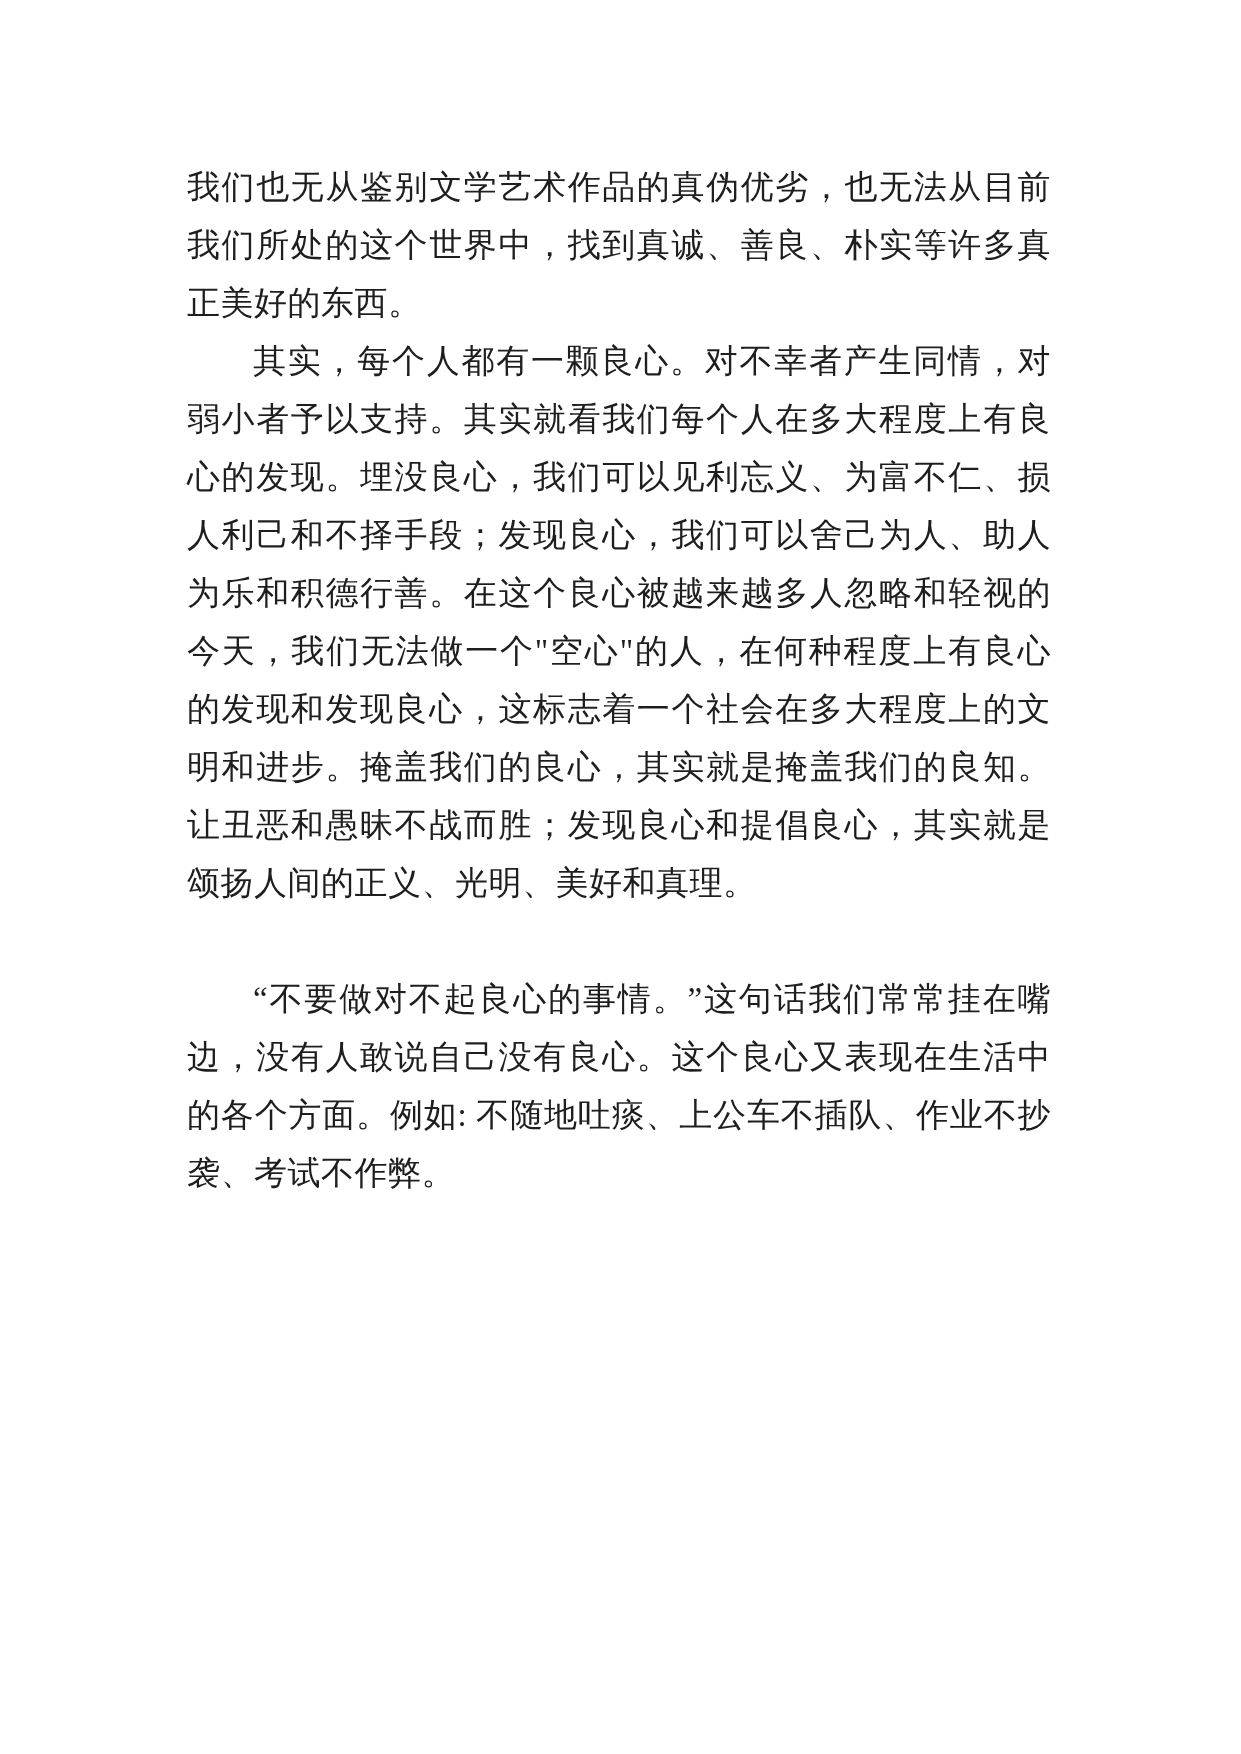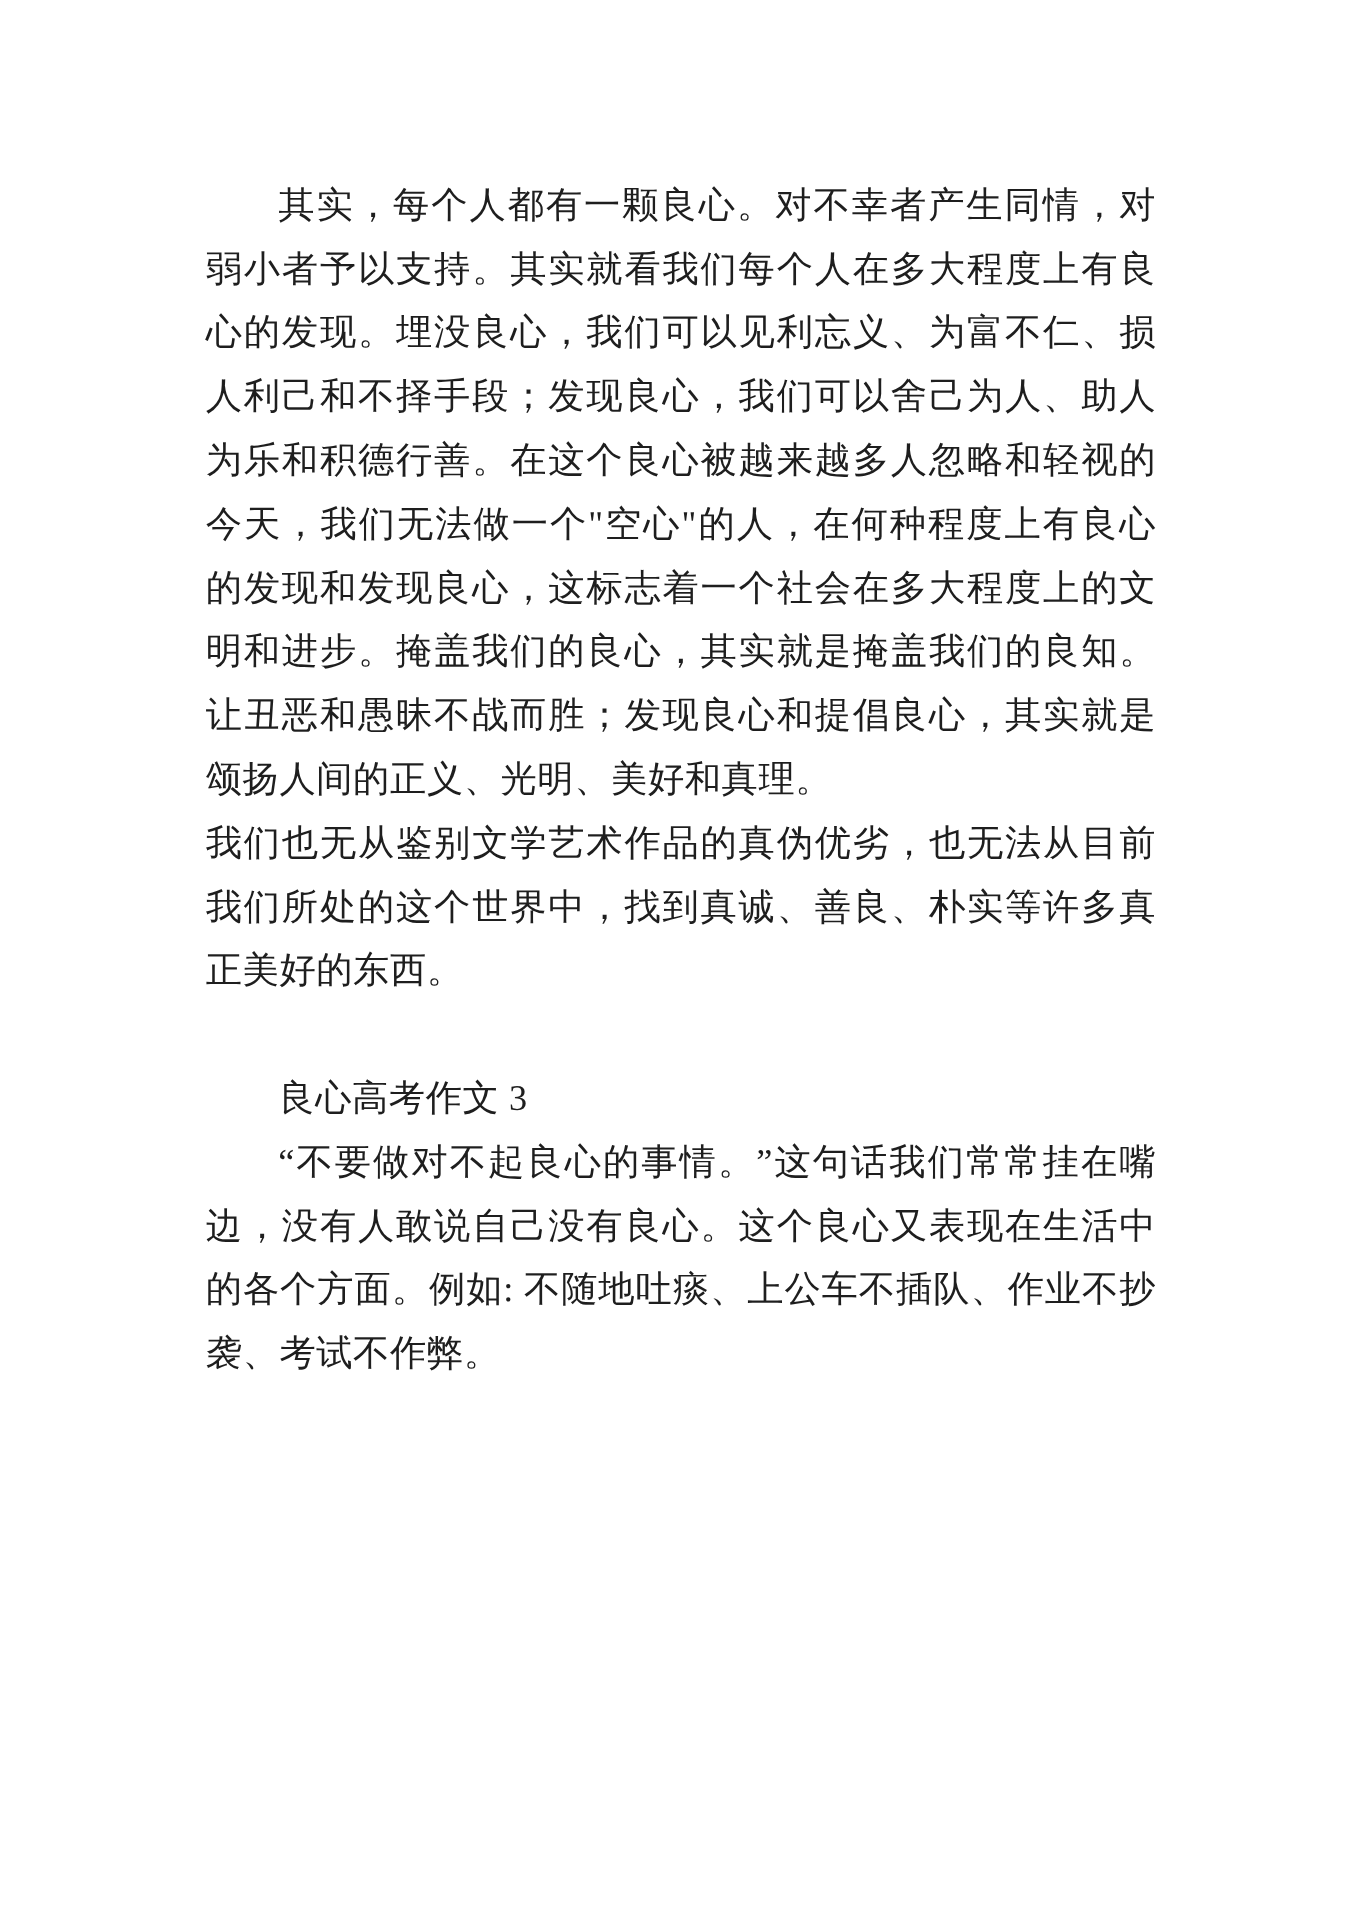--- a/index.html
+++ b/index.html
@@ -25,18 +25,17 @@
     letter-spacing: 0.5px;
   }
   .para { margin: 0; }
   .indent { text-indent: 2em; }
   .blank-line { height: 58px; }
 </style>
 </head>
 <body>
 
 <div class="page">
+  <p class="para">我们也无从鉴别文学艺术作品的真伪优劣，也无法从目前我们所处的这个世界中，找到真诚、善良、朴实等许多真正美好的东西。</p>
   <p class="para indent">其实，每个人都有一颗良心。对不幸者产生同情，对弱小者予以支持。其实就看我们每个人在多大程度上有良心的发现。埋没良心，我们可以见利忘义、为富不仁、损人利己和不择手段；发现良心，我们可以舍己为人、助人为乐和积德行善。在这个良心被越来越多人忽略和轻视的今天，我们无法做一个"空心"的人，在何种程度上有良心的发现和发现良心，这标志着一个社会在多大程度上的文明和进步。掩盖我们的良心，其实就是掩盖我们的良知。让丑恶和愚昧不战而胜；发现良心和提倡良心，其实就是颂扬人间的正义、光明、美好和真理。</p>
-  <p class="para">我们也无从鉴别文学艺术作品的真伪优劣，也无法从目前我们所处的这个世界中，找到真诚、善良、朴实等许多真正美好的东西。</p>
   <p class="para blank-line"></p>
-  <p class="para indent">良心高考作文 3</p>
   <p class="para indent">“不要做对不起良心的事情。”这句话我们常常挂在嘴边，没有人敢说自己没有良心。这个良心又表现在生活中的各个方面。例如: 不随地吐痰、上公车不插队、作业不抄袭、考试不作弊。</p>
 </div>
 
 </body></html>

